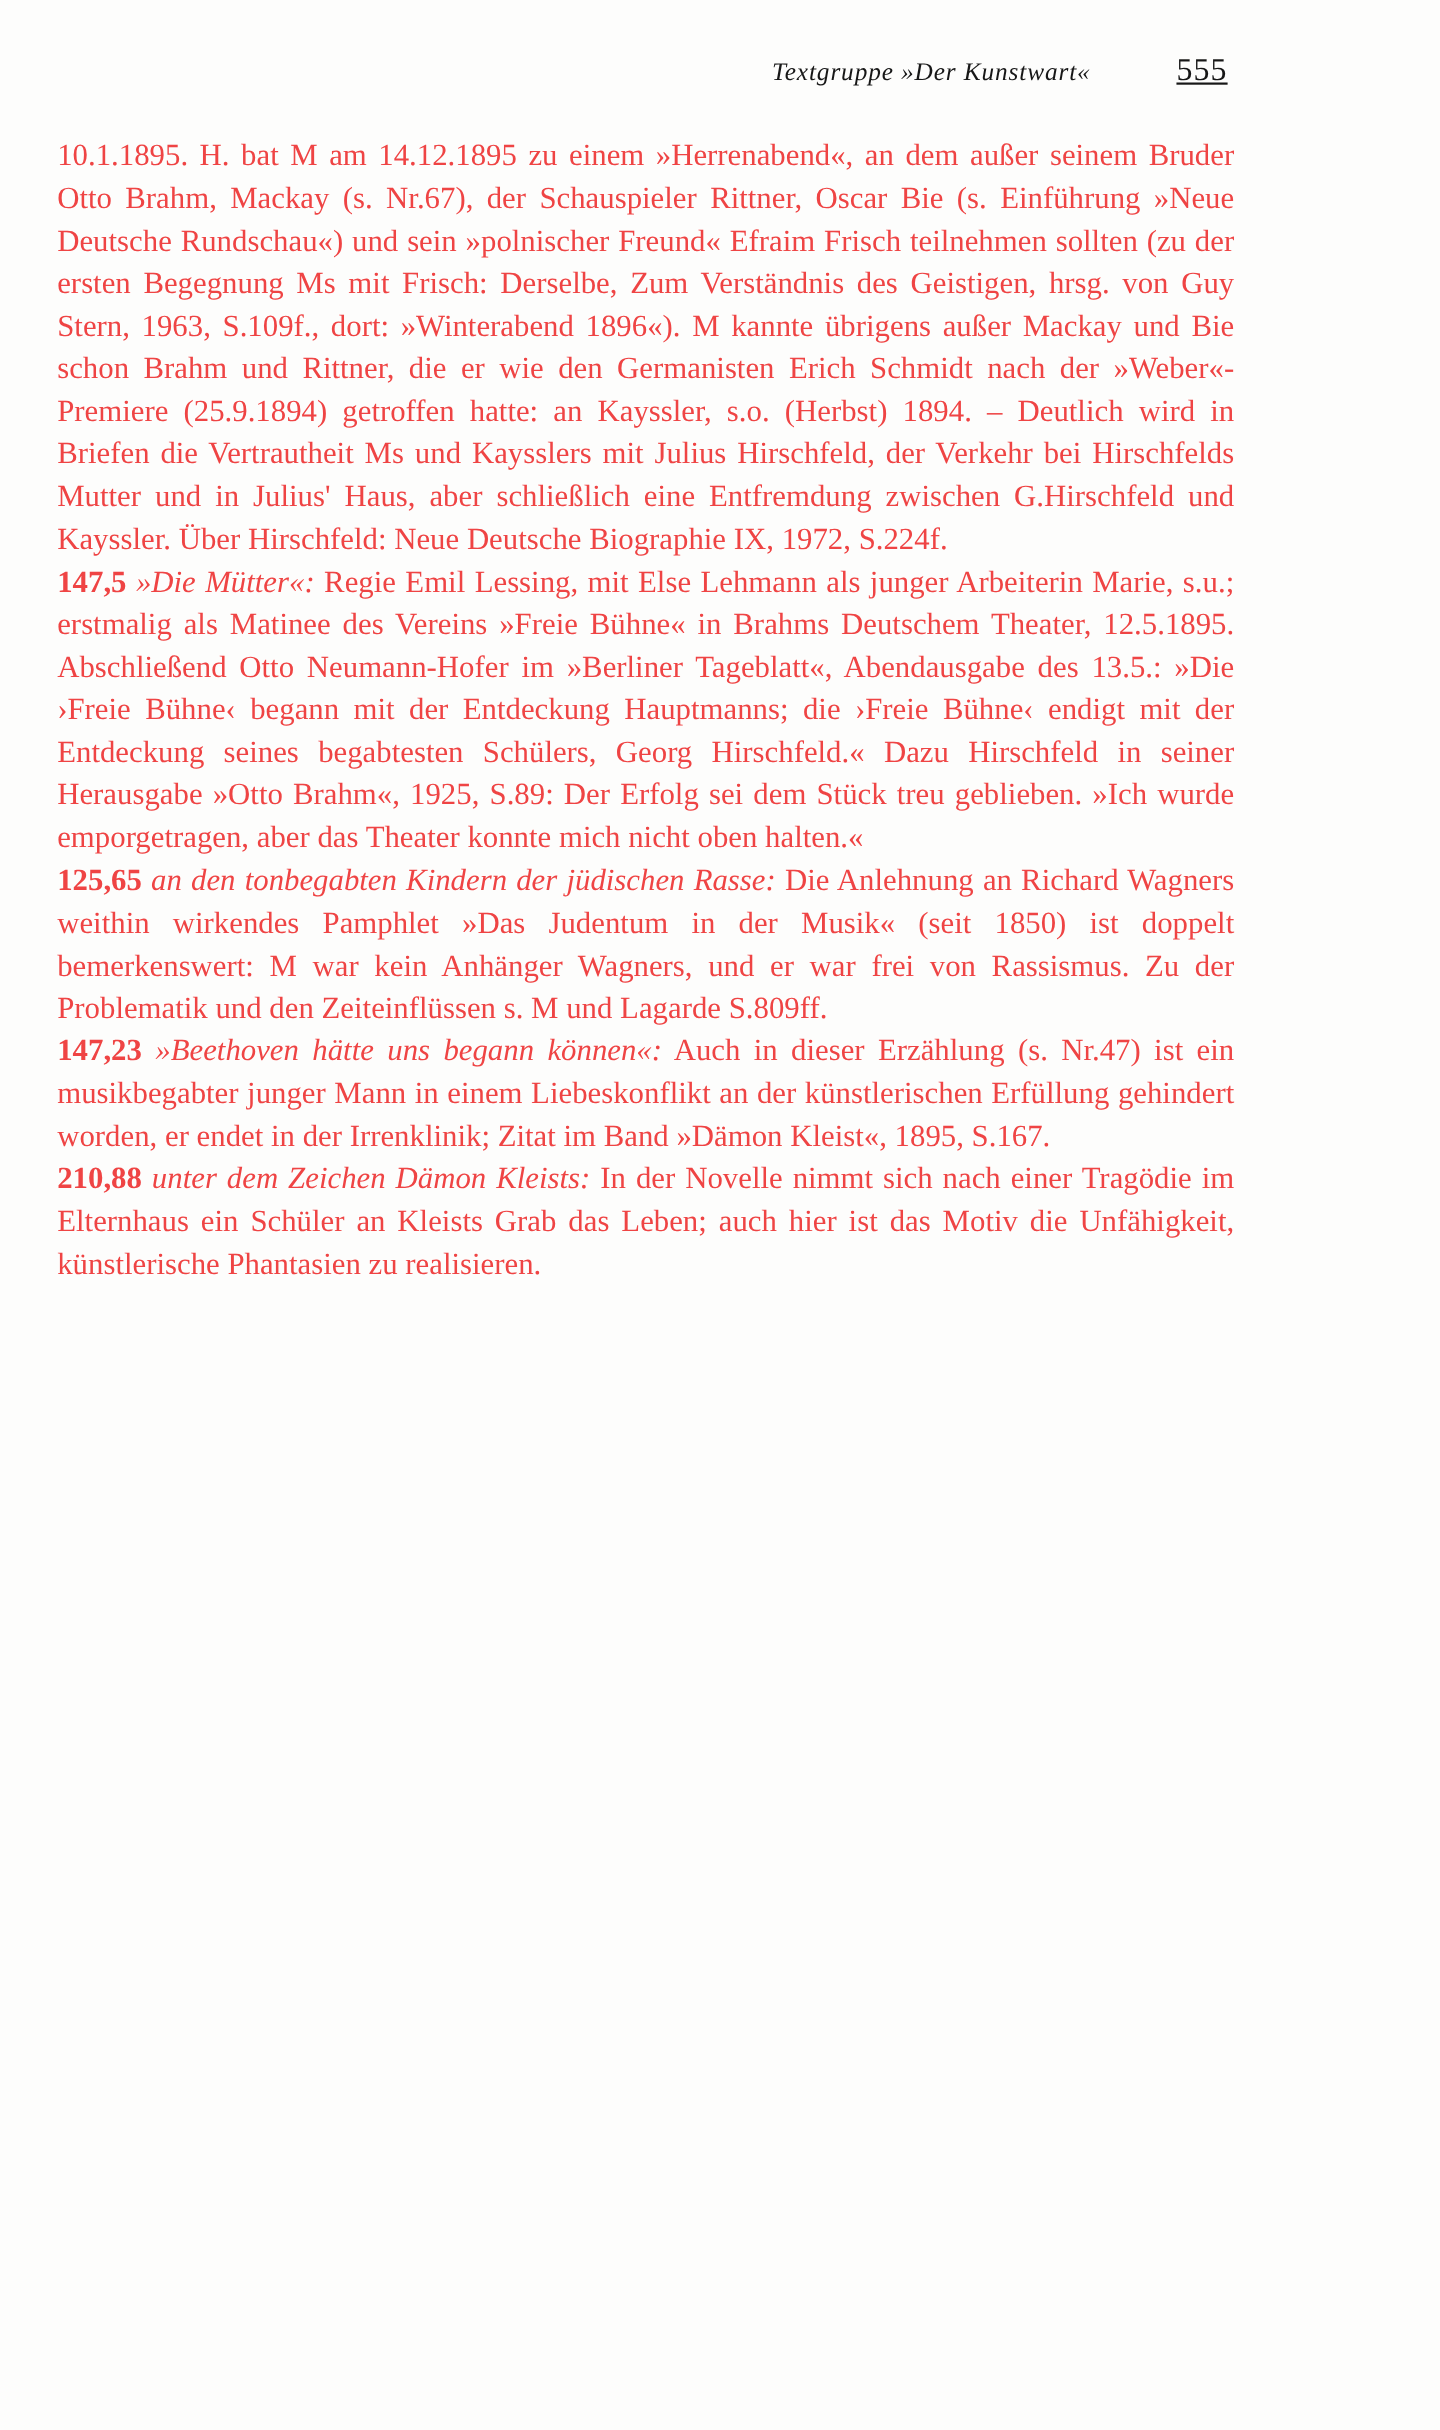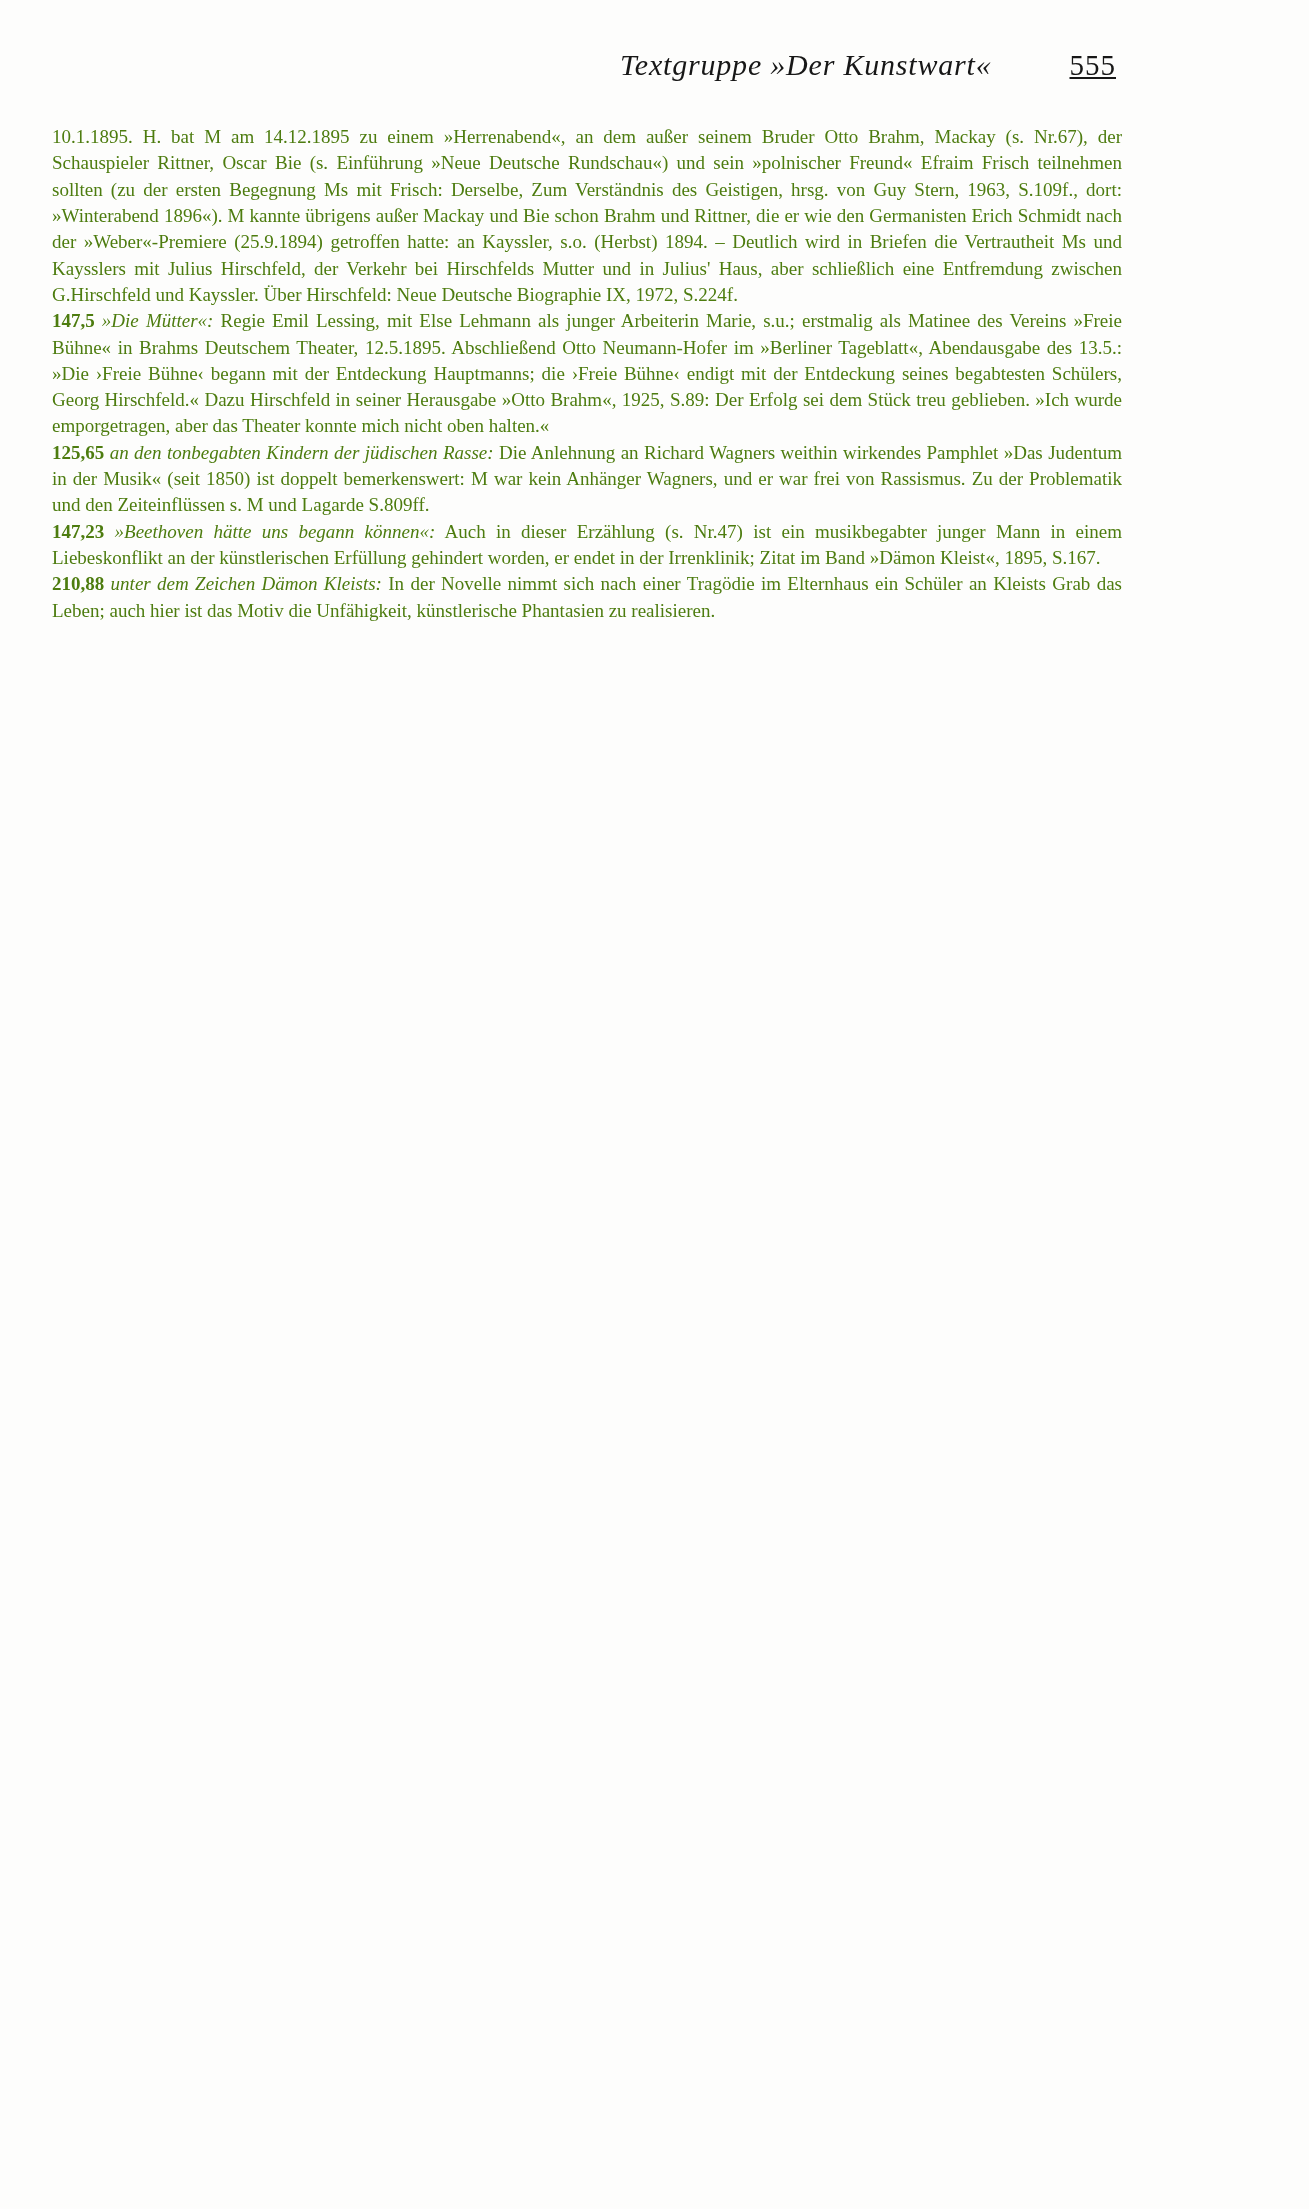--- a/index.html
+++ b/index.html
@@ -29,38 +29,38 @@
   }
   .header {
     display: flex;
     align-items: baseline;
     justify-content: flex-end;
     padding-right: 6px;
     margin-bottom: 42px;
   }
   .running-title {
     font-style: italic;
-    font-size: 30px;
+    font-size: 23px;
     letter-spacing: 0.8px;
     margin-right: 78px;
     color: #171717;
   }
   .folio {
     font-size: 29px;
     letter-spacing: 1px;
     color: #171717;
     text-decoration: underline;
   }
   .body-text {
-    font-size: 19px;
+    font-size: 28px;
     line-height: 1.385;
     text-align: justify;
     text-justify: inter-word;
     hyphens: manual;
-    color: #4d7c0f;
+    color: #ef4444;
   }
   .body-text p {
     margin: 0;
   }
   .para-indent-none {
     text-indent: 0;
   }
   .lemma {
     font-weight: bold;
   }

